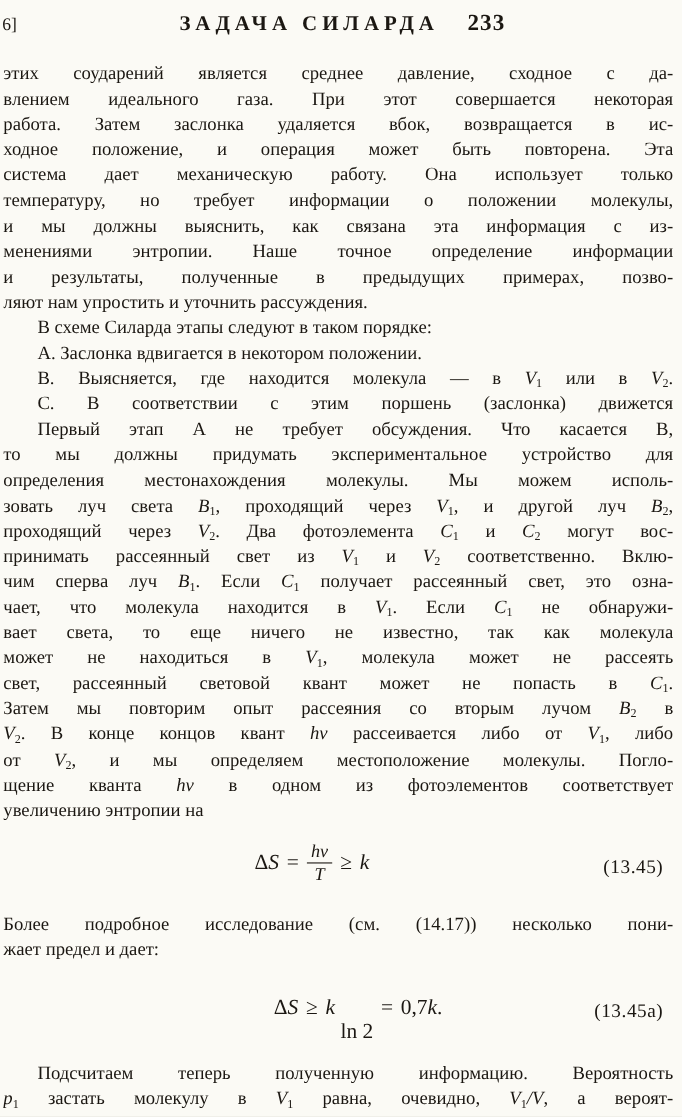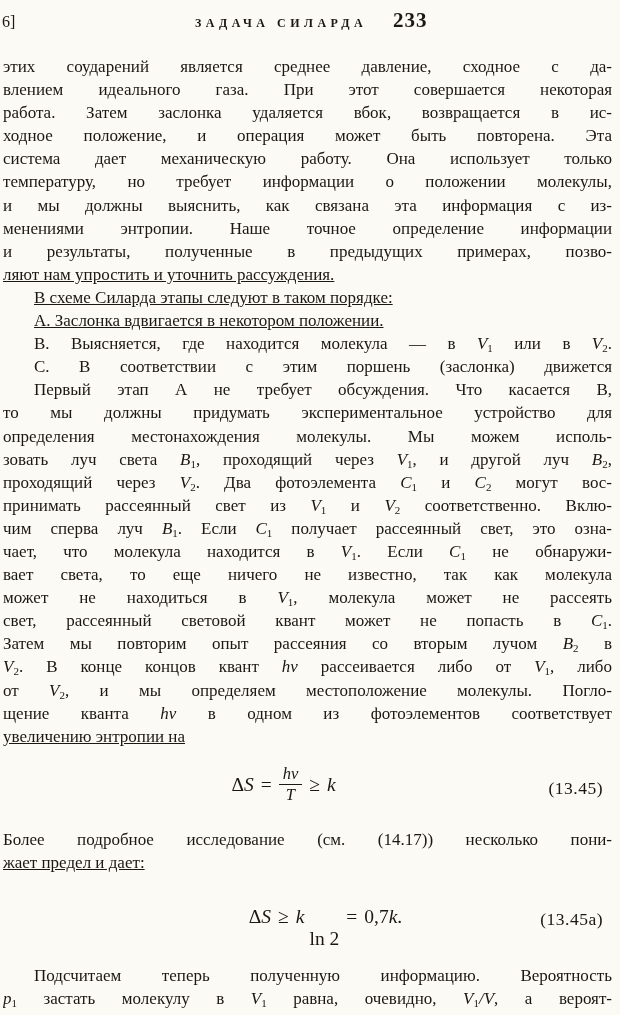--- a/index.html
+++ b/index.html
@@ -8,32 +8,32 @@
   .page {
     width:620px; height:1015px; position:relative; overflow:hidden;
     background:var(--paper); color:var(--ink);
     font-family:"Liberation Serif","DejaVu Serif",serif;
   }
   .header {
     display:grid; grid-template-columns:1fr auto 1fr; align-items:baseline;
     padding:8px 8px 0 2px;
   }
   .h-left  { font-size:16px; }
-  .h-title { font-size:12px; font-weight:700; letter-spacing:4.5px; position:relative; left:-26px; white-space:nowrap; }
+  .h-title { font-size:19px; font-weight:700; letter-spacing:4.5px; position:relative; left:-26px; white-space:nowrap; }
   .h-num   { text-align:left; font-size:21px; font-weight:700; letter-spacing:1px; }
 
   .textcol { padding:0 8px 0 3px; font-size:17px; }
   .part1 { margin-top:22px; }
 
   .line {
     height:23.1px; line-height:23.1px; overflow:hidden;
     text-align:justify; text-align-last:justify; -moz-text-align-last:justify;
     white-space:normal;
   }
-  .line.endp { text-align-last:left;text-decoration:underline; -moz-text-align-last:left; }
+  .line.endp { text-align-last:left; -moz-text-align-last:left; }
   .line.indent { text-indent:31px; }
   .it { font-style:italic; }
   sub.vsub { font-size:11px; line-height:0; vertical-align:-3px; font-style:normal; }
 
   .eqrow { position:relative; text-align:center; }
   .eqrow1 { padding:17px 0 23px; }
   .eqrow2 { padding:10px 0 14px; }
   .eq1, .eq2 { display:inline-flex; align-items:center; font-size:19.5px; position:relative; }
   .eq1 { left:-24px; }
   .eq2 { left:18px; }

